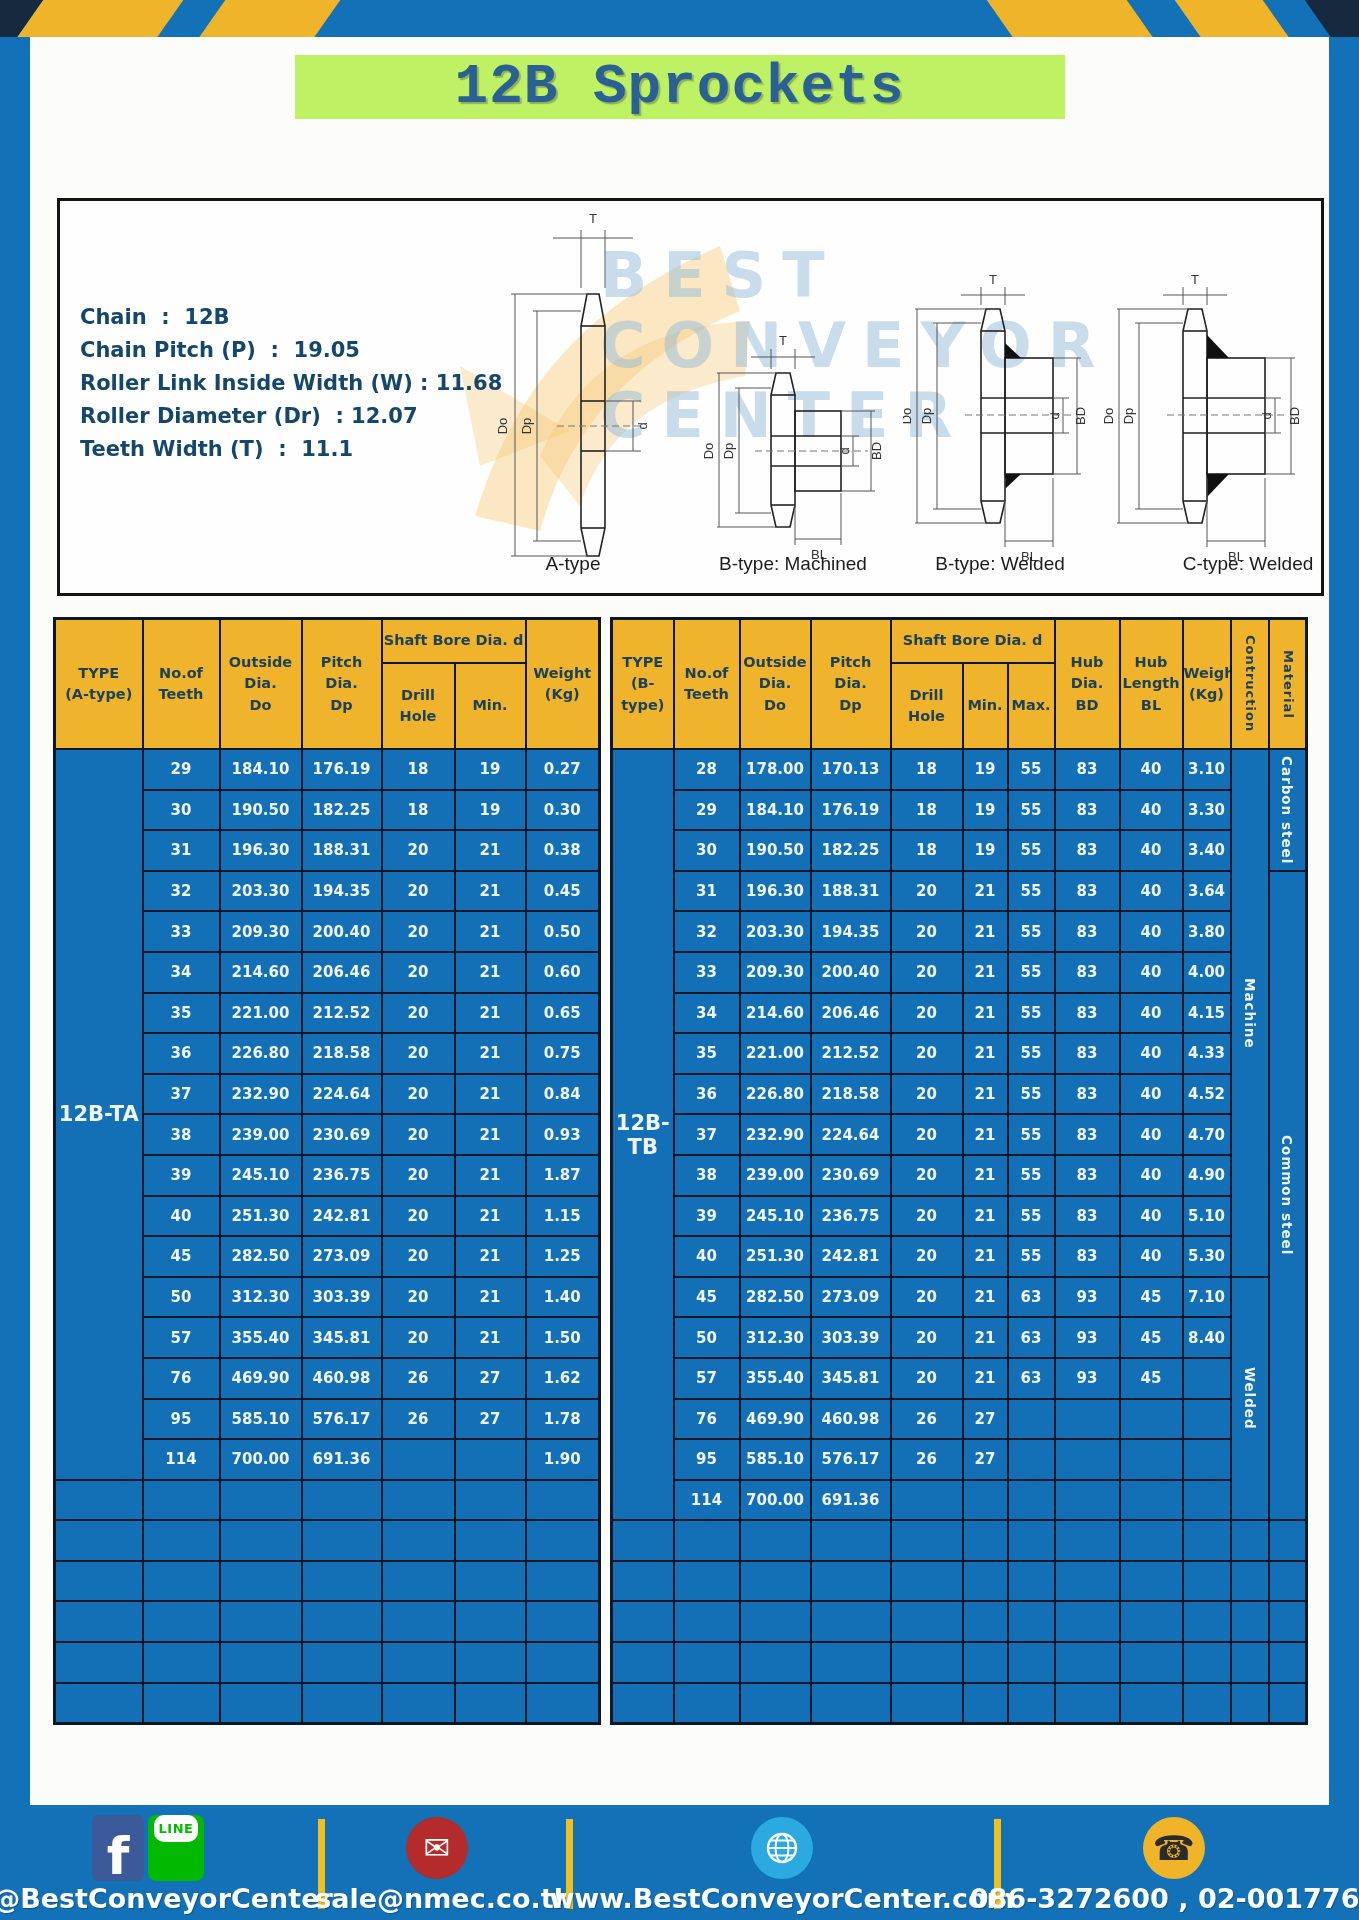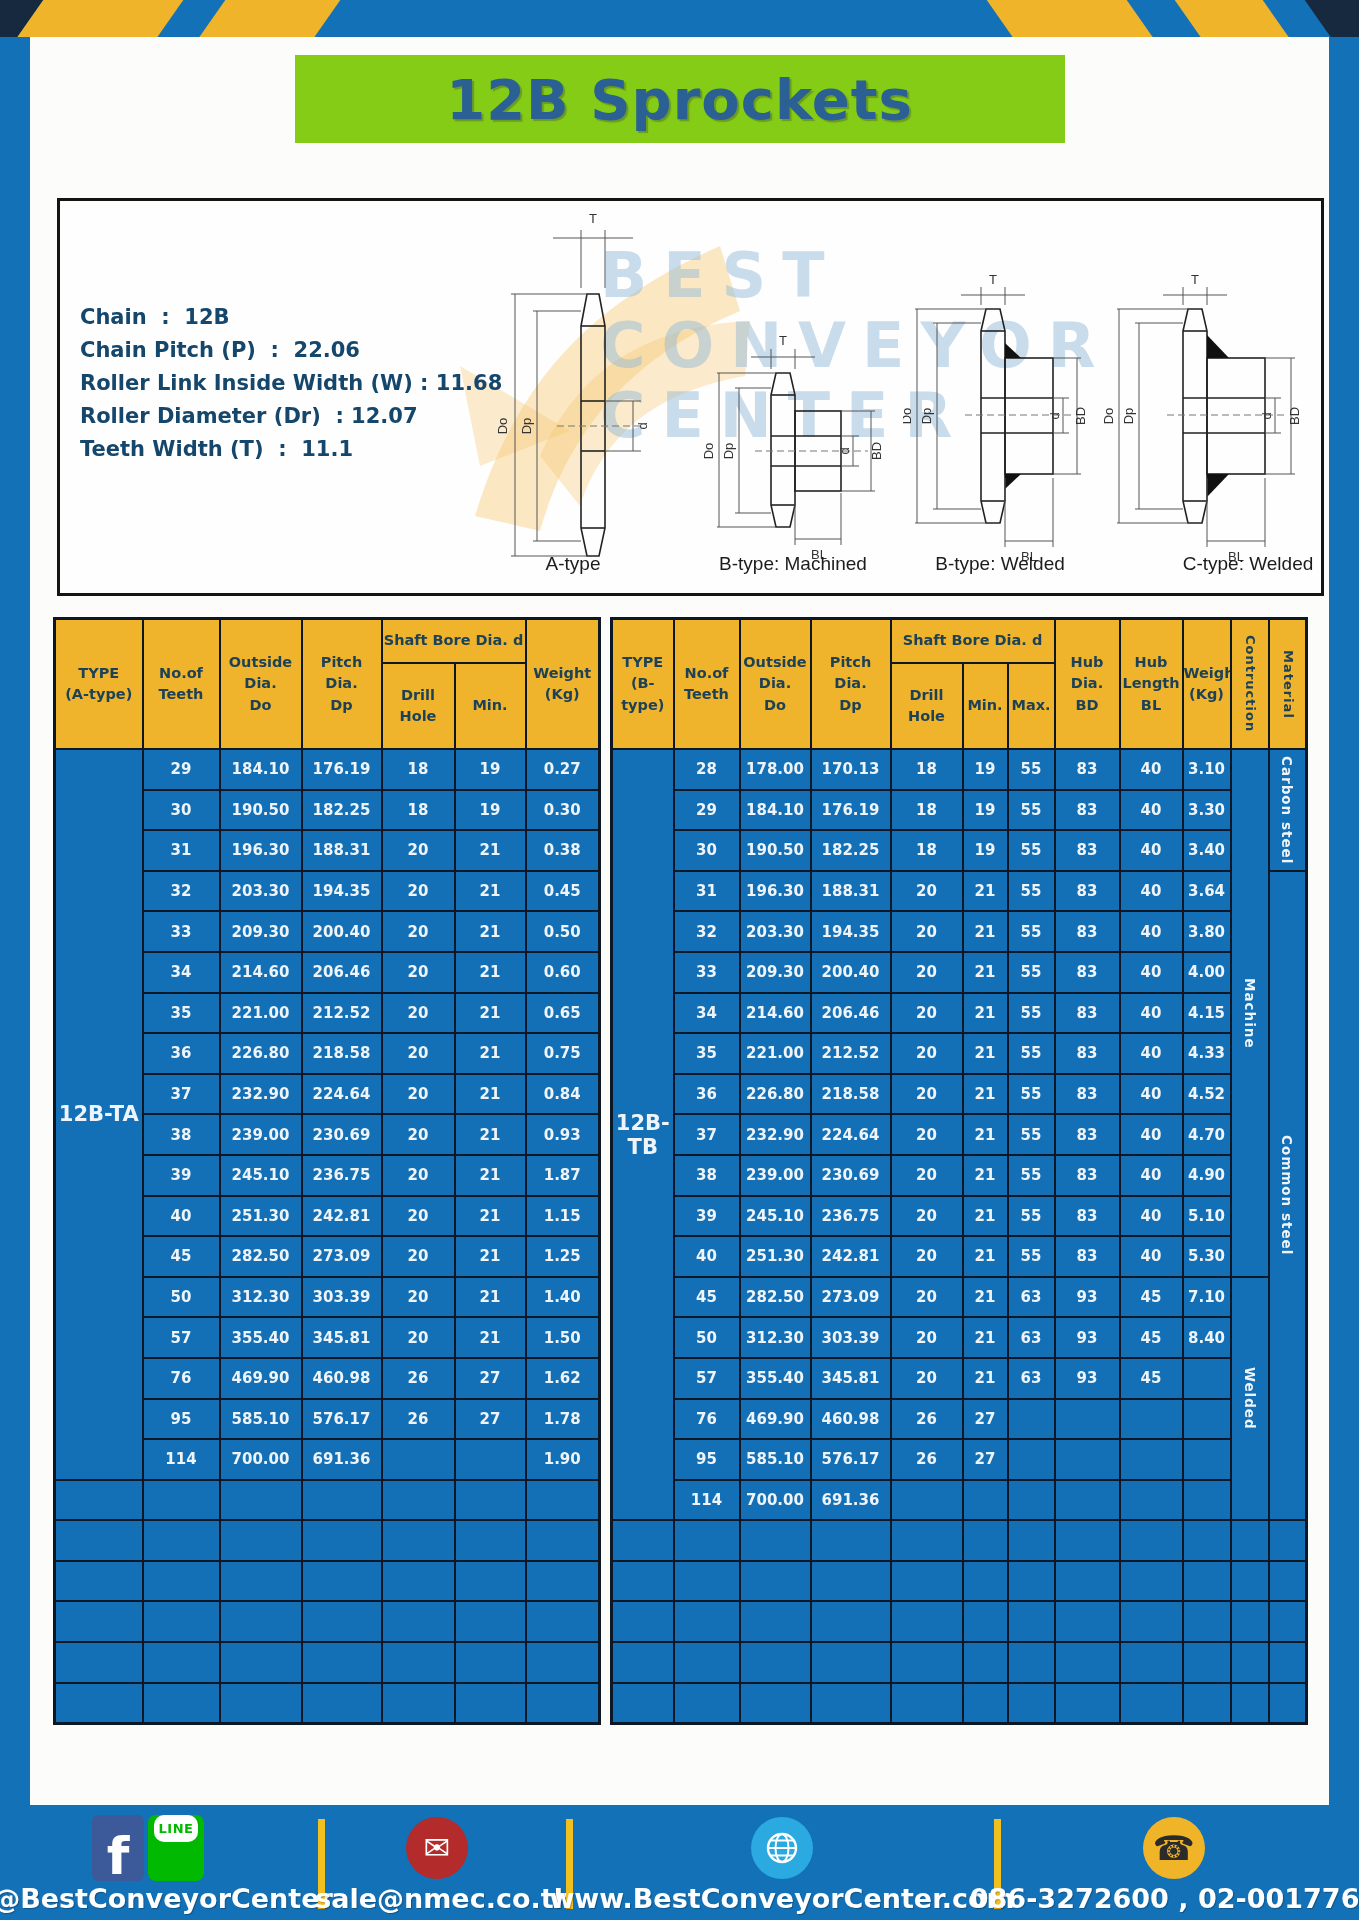--- a/index.html
+++ b/index.html
@@ -5,22 +5,22 @@
   html,body{margin:0;padding:0;background:#0e5f9d;}
   .page{position:relative;width:1359px;height:1920px;background:#1371b7;overflow:hidden;
         font-family:"DejaVu Sans",sans-serif;}
   
   .top-band{position:absolute;left:0;top:0;width:1359px;height:37px;background:#1371b7;overflow:hidden;}
   .stripe{position:absolute;top:-6px;height:50px;}
   .sk-l{transform:skewX(-35deg);}
   .sk-r{transform:skewX(35deg);}
   
   .card{position:absolute;left:30px;top:37px;width:1299px;height:1768px;background:#fcfcfa;}
-  .title-banner{position:absolute;left:50%;transform:translateX(-50%);top:18px;width:770px;height:88px;
-      background:#84cc16;display:flex;align-items:center;justify-content:center;}
+  .title-banner{position:absolute;left:50%;transform:translateX(-50%);top:18px;width:770px;height:64px;
+      background:#bef264;display:flex;align-items:center;justify-content:center;font-family:Liberation Mono, monospace;}
   .title-banner span{font-size:56px;font-weight:bold;color:#2a6093;letter-spacing:1px;
       text-shadow:2px 2px 1px rgba(60,60,60,0.35);}
   
   .panel{position:absolute;left:27px;top:161px;width:1261px;height:392px;background:#fefefe;
       border:3px solid #141414;overflow:hidden;}
   .specs{position:absolute;left:20px;top:100px;}
   .spec-line{font-size:21px;font-weight:bold;color:#15466b;line-height:33px;white-space:pre;}
   .wm{position:absolute;left:540px;top:40px;color:rgba(148,185,216,0.5);font-weight:bold;
       font-size:62px;letter-spacing:16px;line-height:70px;pointer-events:none;}
   .wm-shape{position:absolute;left:360px;top:15px;pointer-events:none;}
@@ -85,21 +85,21 @@
         <path d="M40,150 L150,215 L60,250 Z" fill="rgba(247,199,108,0.35)"></path>
       </svg>
       <div class="wm">
         <div>BEST</div>
         <div>CONVEYOR</div>
         <div>CENTER</div>
       </div>
 
       <div class="specs">
         <div class="spec-line">Chain  :  12B</div>
-        <div class="spec-line">Chain Pitch (P)  :  22.06</div>
+        <div class="spec-line">Chain Pitch (P)  :  19.05</div>
         <div class="spec-line">Roller Link Inside Width (W) : 11.68</div>
         <div class="spec-line">Roller Diameter (Dr)  : 12.07</div>
         <div class="spec-line">Teeth Width (T)  :  11.1</div>
       </div>
 
       <svg class="diag" style="left:433px;top:7px;" width="170" height="350" viewBox="0 0 170 350">
         <line class="dim" x1="88" y1="80" x2="88" y2="22"></line>
           <line class="dim" x1="112" y1="80" x2="112" y2="22"></line>
         <line class="dim" x1="60" y1="30" x2="140" y2="30"></line>
         <text class="dimtext" x="100" y="15" text-anchor="middle">T</text>

